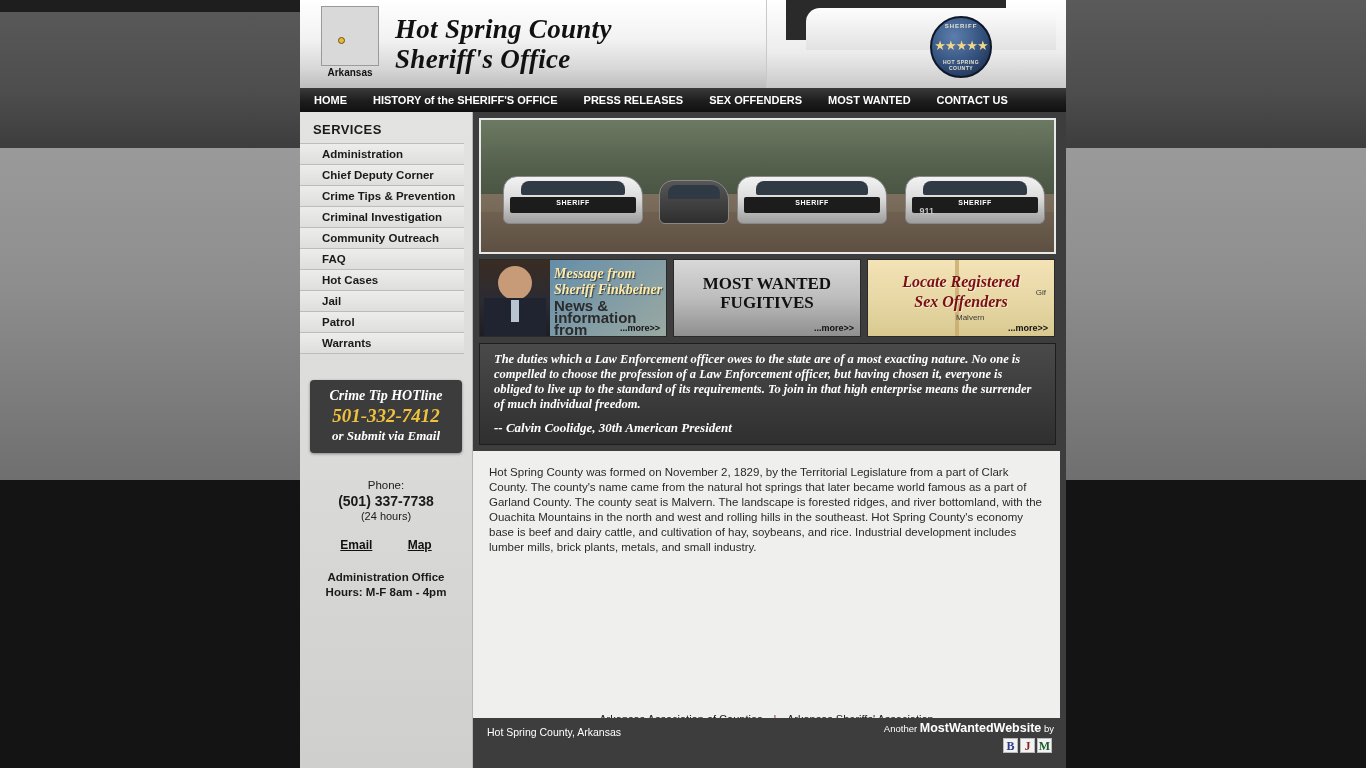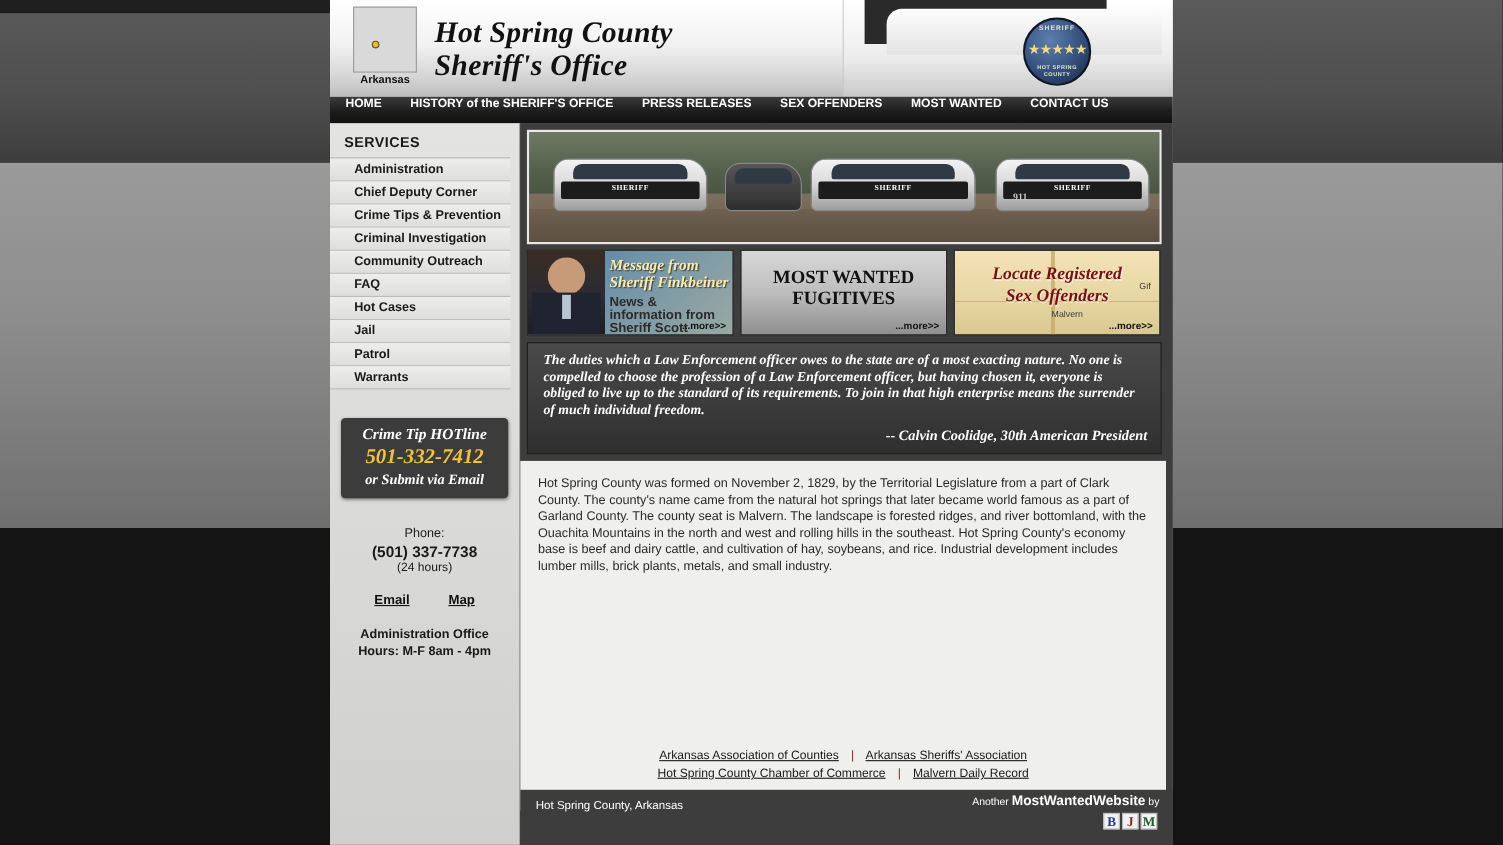--- a/index.html
+++ b/index.html
@@ -99,21 +99,21 @@
   }
   .badge-bot {
     position: absolute; left: 0; right: 0; bottom: 5px; text-align: center;
     font-size: 5px; color: #e8e2cf; letter-spacing: .5px; font-weight: bold;
   }
 
   
   .nav {
     position: relative; width: 766px; height: 24px;
     background: linear-gradient(to bottom, #3a3a3a 0%, #1d1d1d 55%, #101010 100%);
-    display: flex; align-items: flex-start;
+    display: flex; align-items: center;
     padding-left: 14px;
   }
   .nav a {
     color: #fff; text-decoration: none;
     font-size: 11px; font-weight: bold;
     margin-right: 26px;
     white-space: nowrap;
     cursor: pointer;
   }
 
@@ -175,24 +175,24 @@
   .addr { margin-top: 18px; font-size: 11.5px; line-height: 15px; }
   .admin { margin-top: 18px; font-size: 11.5px; font-weight: bold; line-height: 15px; }
 
   
   .main {
     position: absolute; left: 173px; top: 0; width: 593px; height: 656px;
     background: #3d3d3d;
     padding: 6px 10px 0 6px;
   }
   .hero {
-    width: 577px; height: 104px;
+    width: 577px; height: 136px;
     background: linear-gradient(to bottom, #9fb0c0 0%, #8a9aa8 35%, #7d6f5e 55%, #6b5b47 100%);
     border: 2px solid #e8e8e8;
-    position: relative; overflow: hidden; font-family: Liberation Serif, serif;
+    position: relative; overflow: hidden;
   }
   .hero .trees {
     position: absolute; left: 0; top: 0; width: 100%; height: 56%;
     background: linear-gradient(to bottom,#6d7a63 0%, #55614d 60%, #4a5543 100%);
   }
   .hero .ground {
     position: absolute; left: 0; bottom: 0; width: 100%; height: 30%;
     background: linear-gradient(to bottom,#6f6050,#5d5042);
   }
   .car {
@@ -241,21 +241,21 @@
     position: absolute; left: 31px; top: 42px; width: 8px; height: 22px; background: #b8c4d0;
   }
   .promo1 .t1 {
     position: absolute; left: 74px; top: 6px; width: 112px;
     font-family: "Liberation Serif", serif; font-style: italic; font-weight: bold;
     font-size: 14px; line-height: 16px; color: #ffe9a8;
     text-shadow: 1px 1px 1px rgba(0,0,0,.6);
   }
   .promo1 .t2 {
     position: absolute; left: 74px; top: 40px; width: 112px;
-    font-size: 12px; line-height: 12px; color: #2b2b2b; font-weight: bold;
+    font-size: 15px; line-height: 12px; color: #2b2b2b; font-weight: bold;
   }
   .promo .more {
     position: absolute; right: 6px; bottom: 3px;
     font-size: 9px; font-weight: bold; color: #111;
   }
   .promo2 {
     background: linear-gradient(to bottom,#d8d8d8 0%, #bdbdbd 50%, #8f8f8f 100%);
   }
   .promo2 .t1 {
     position: absolute; left: 0; right: 0; top: 14px; text-align: center;
@@ -284,21 +284,21 @@
   .quote {
     margin-top: 6px; width: 577px;
     background: linear-gradient(to bottom,#4a4a4a,#2f2f2f);
     border: 1px solid #1e1e1e;
     padding: 8px 12px 9px 14px;
     color: #ffffff;
     font-family: "Liberation Serif", serif;
     font-style: italic; font-weight: bold;
     font-size: 12.5px; line-height: 15px;
   }
-  .quote .attr { text-align: right; margin-top: 8px; font-size: 13px; }
+  .quote .attr { text-align: left; margin-top: 8px; font-size: 13px; }
 
   .article {
     background: #efefed;
     width: 587px;
     margin-left: -6px;
     margin-top: 6px;
     padding: 14px 16px 0 16px;
     height: 318px;
     position: relative;
   }

